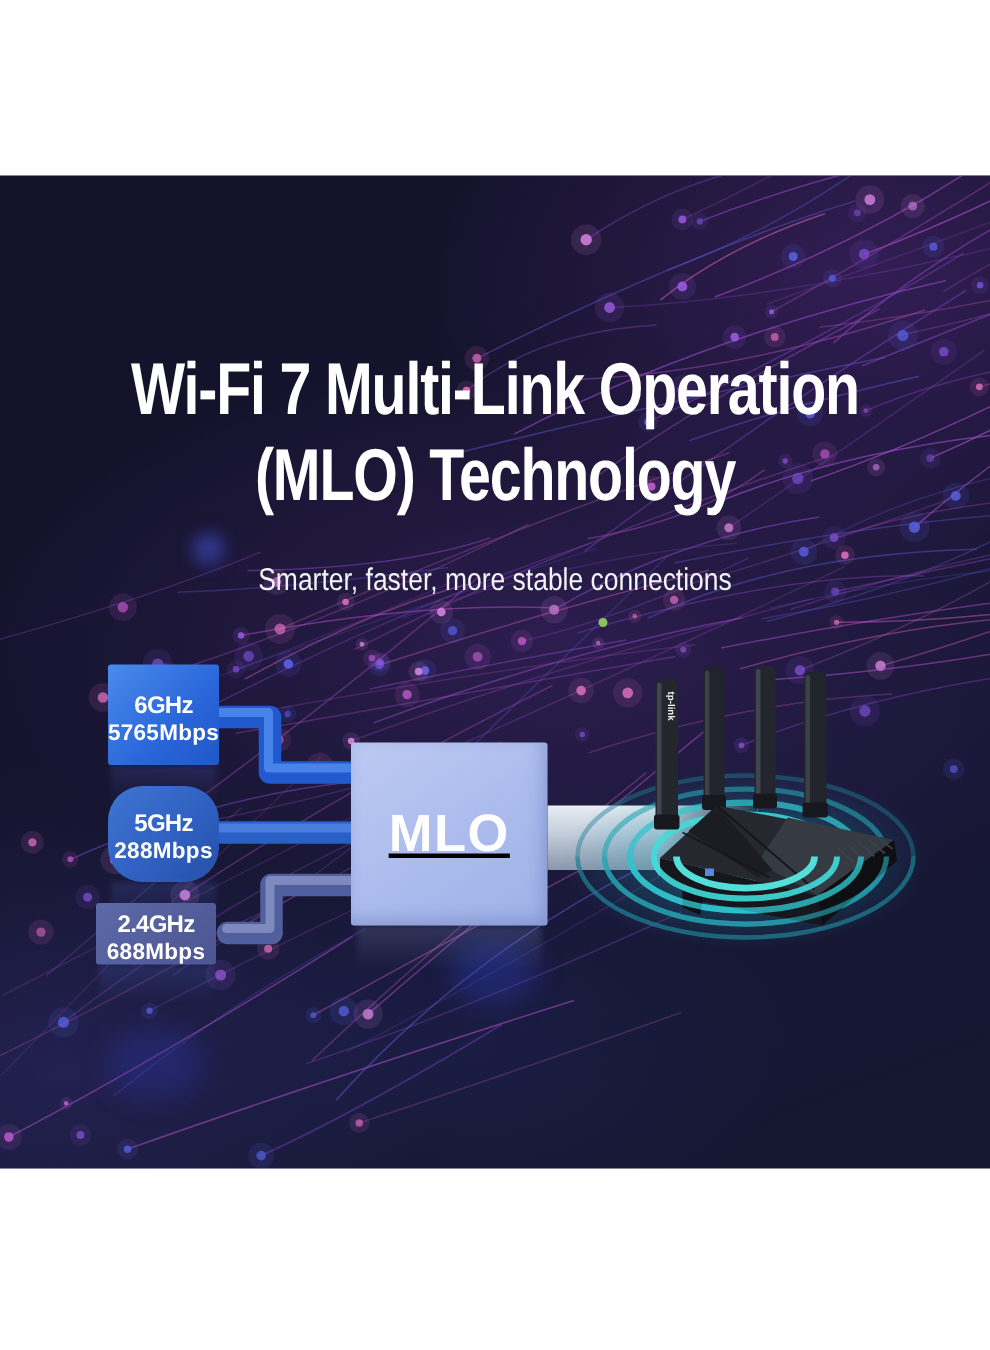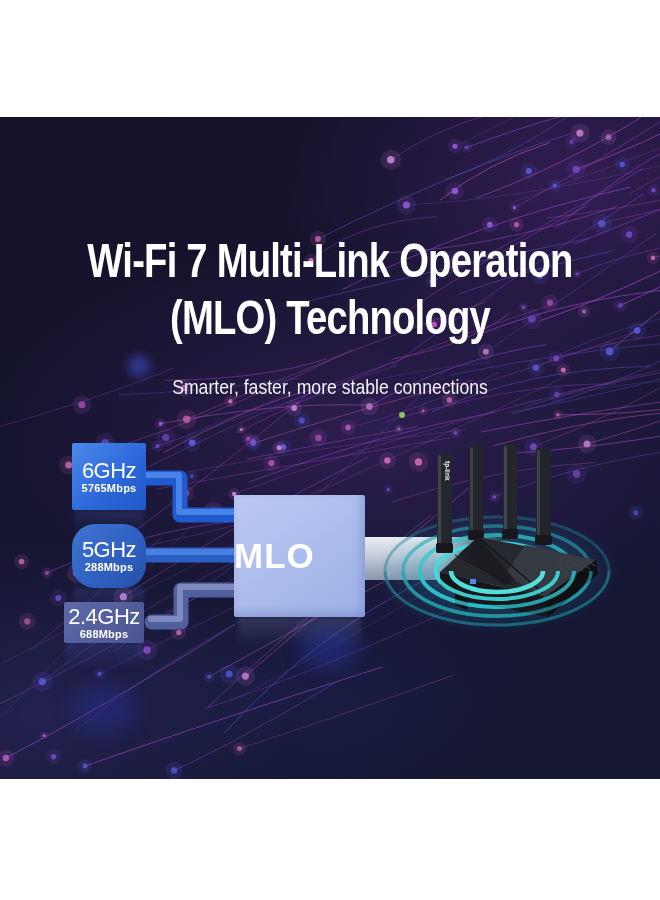--- a/index.html
+++ b/index.html
@@ -31,36 +31,36 @@
             font-size:21px;line-height:24px;transform:scaleX(.84);transform-origin:50% 50%;
             white-space:nowrap;}
 
   
   .pipes{position:absolute;left:0;top:0;width:660px;height:662px;}
   .pipes path{fill:none;stroke-linejoin:round;stroke-linecap:round;}
 
   
   .band{position:absolute;display:flex;flex-direction:column;align-items:center;justify-content:center;
         color:#fff;text-align:center;border-radius:2px;}
-  .band .blabel{font-weight:400;font-size:22px;line-height:23px;letter-spacing:-.5px;}
-  .band .bspeed{font-weight:700;font-size:11px;line-height:13px;letter-spacing:.2px;}
+  .band .blabel{font-weight:700;font-size:16px;line-height:23px;letter-spacing:-.5px;}
+  .band .bspeed{font-weight:700;font-size:15px;line-height:13px;letter-spacing:.2px;}
   .band.b6{left:72px;top:326px;width:74px;height:67px;
            background:linear-gradient(135deg,#4b8aec 0%,#2a66d9 60%,#1f57c9 100%);}
   .band.b5{left:72px;top:407px;width:74px;height:64px;
            background:linear-gradient(135deg,#3f74d2 0%,#2e5fc0 60%,#274fa8 100%);border-radius:23px;}
   .band.b24{left:64px;top:485px;width:80px;height:41px;
            background:linear-gradient(135deg,#5d69a8 0%,#4c5591 100%);}
   .band::after{content:"";position:absolute;top:100%;left:2px;right:2px;height:26px;
            background:linear-gradient(rgba(80,115,220,.20),rgba(80,115,220,0));filter:blur(2px);}
 
   
   .mlo{position:absolute;left:234px;top:378px;width:131px;height:122px;
-       display:flex;align-items:center;justify-content:flex-start;border-radius:2px;
+       display:flex;align-items:center;justify-content:center;border-radius:2px;
        background:linear-gradient(145deg,#bdc9f2 0%,#aabbec 55%,#9fb1e8 100%);
-       box-shadow:inset -3px -4px 10px rgba(60,80,150,.28);}
+       box-shadow:inset -3px -4px 10px rgba(60,80,150,.28);text-decoration:underline;}
   .mlo span{color:#ffffff;font-weight:700;font-size:35px;letter-spacing:1px;}
   .mlo::after{content:"";position:absolute;top:100%;left:4px;right:4px;height:30px;
        background:linear-gradient(rgba(170,190,240,.18),rgba(170,190,240,0));filter:blur(2px);}
 
   
   .outpipe{position:absolute;left:365px;top:420px;width:140px;height:43px;
        background:
          linear-gradient(to right, rgba(19,20,44,0) 55%, rgba(19,20,44,.96) 100%),
          linear-gradient(180deg,#e9edf4 0%,#c2ccda 45%,#8a96ac 100%);}
 

